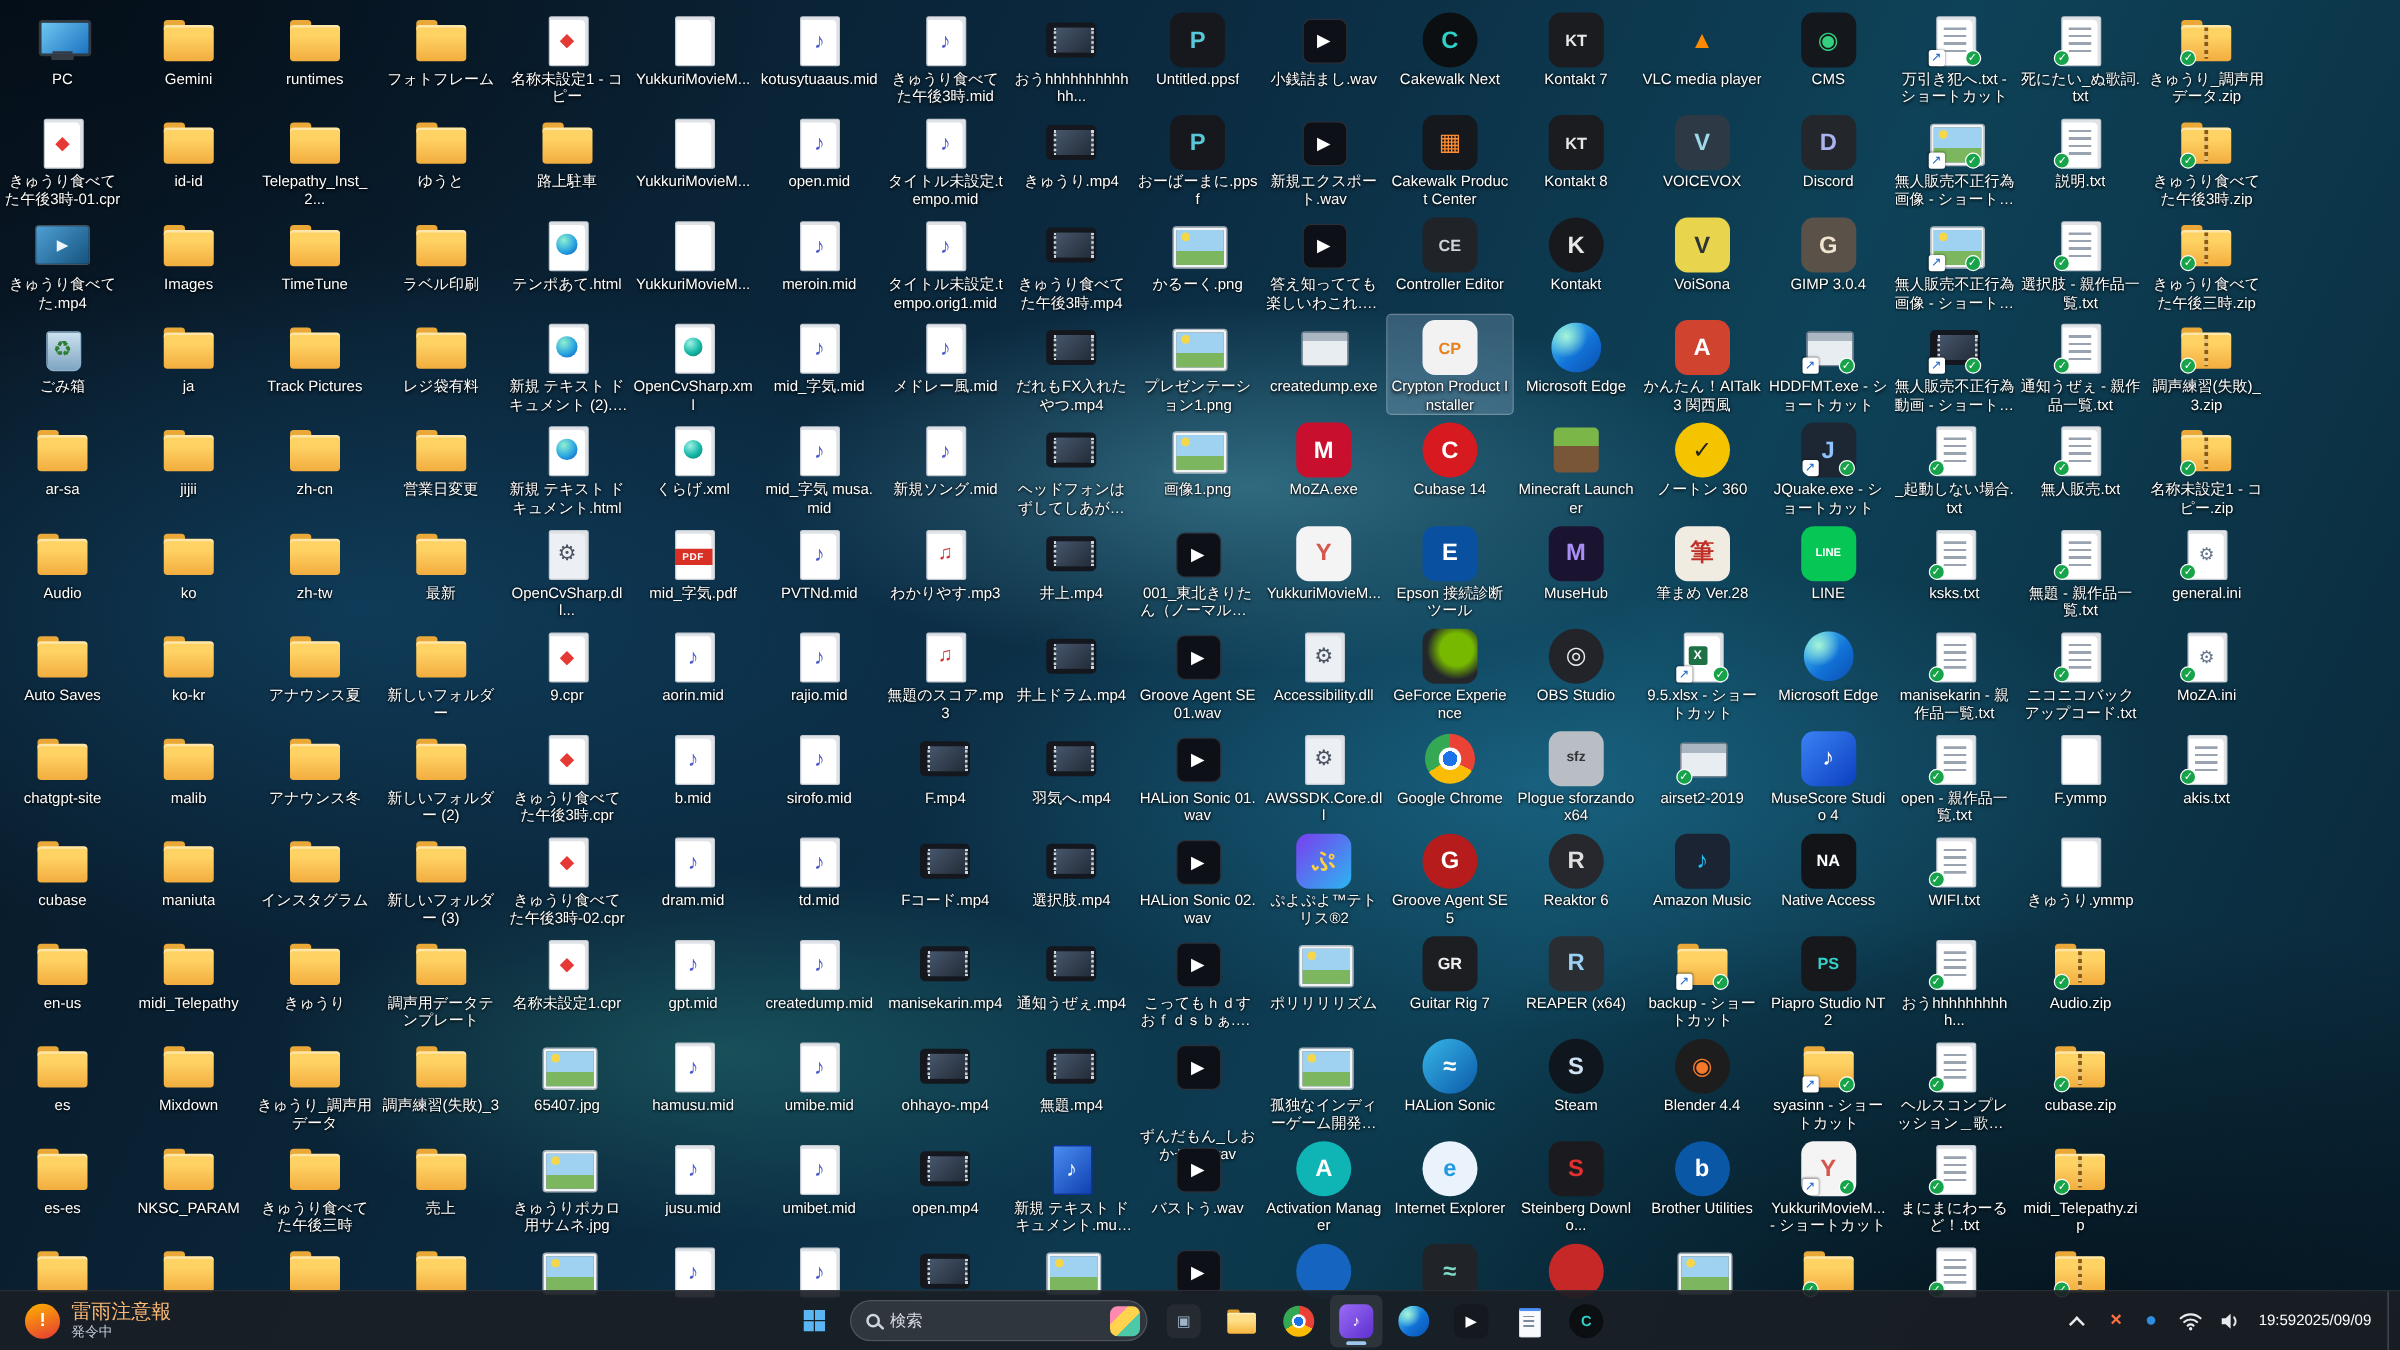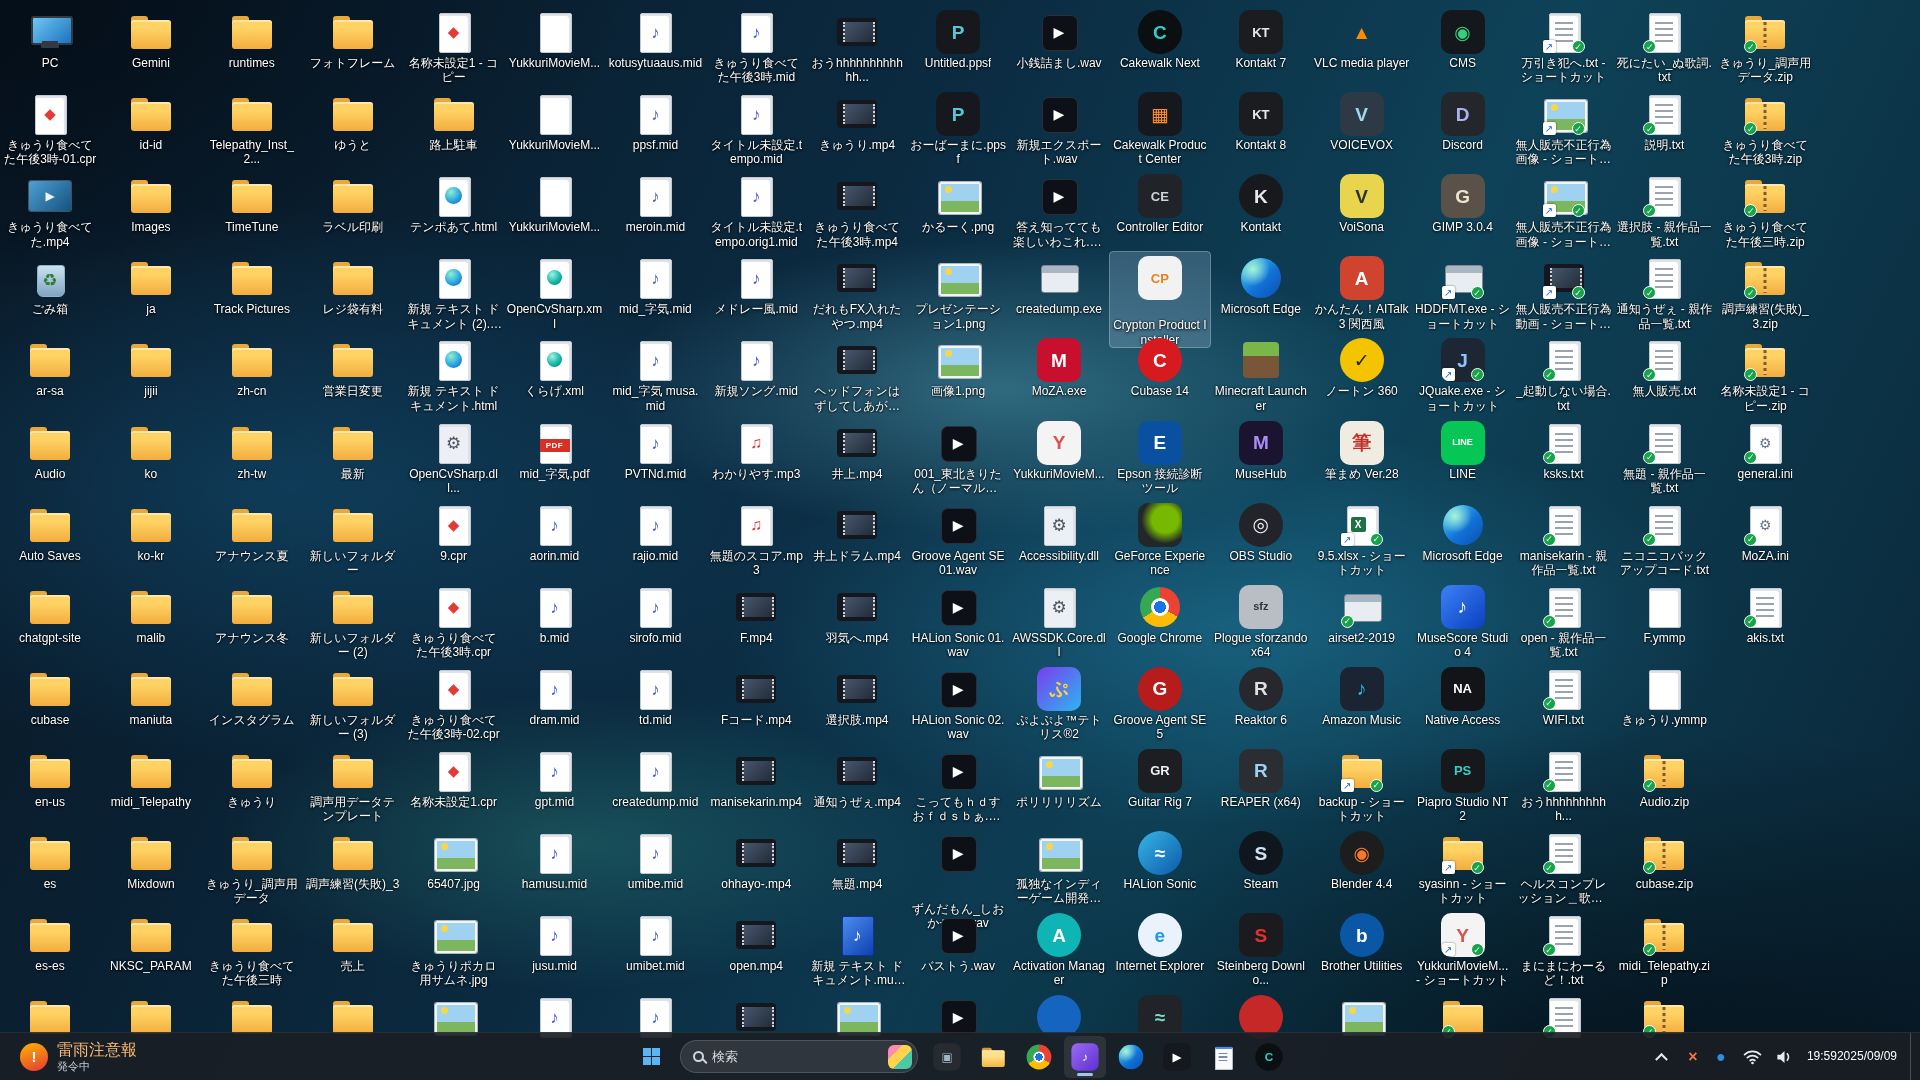--- a/index.html
+++ b/index.html
@@ -244,21 +244,21 @@
       <div class="di" title="路上駐車" style="left: 403.6px; top: 88.1px;">
         <span class="ic k-folder"></span>
         <span class="lbl">路上駐車</span>
       </div>
       <div class="di" title="YukkuriMovieM..." style="left: 504.5px; top: 88.1px;">
         <span class="ic k-doc"></span>
         <span class="lbl">YukkuriMovieM...</span>
       </div>
       <div class="di" title="mero.mid" style="left: 605.4px; top: 88.1px;">
         <span class="ic k-mid"></span>
-        <span class="lbl">ppsf.mid</span>
+        <span class="lbl">open.mid</span>
       </div>
       <div class="di" title="タイトル未設定.tempo.mid" style="left: 706.3px; top: 88.1px;">
         <span class="ic k-mid"></span>
         <span class="lbl">タイトル未設定.tempo.mid</span>
       </div>
       <div class="di" title="きゅうり.mp4" style="left: 807.2px; top: 88.1px;">
         <span class="ic k-film"></span>
         <span class="lbl">きゅうり.mp4</span>
       </div>
       <div class="di" title="おーばーまに.ppsf" style="left: 908.1px; top: 88.1px;">
@@ -440,21 +440,21 @@
         <span class="lbl">だれもFX入れたやつ.mp4</span>
       </div>
       <div class="di" title="プレゼンテーション1.png" style="left: 908.1px; top: 252.3px;">
         <span class="ic k-img"></span>
         <span class="lbl">プレゼンテーション1.png</span>
       </div>
       <div class="di" title="createdump.exe" style="left: 1009px; top: 252.3px;">
         <span class="ic k-exe"></span>
         <span class="lbl">createdump.exe</span>
       </div>
-      <div class="di sel" title="Crypton Product Installer" style="left: 1109.9px; top: 252.3px; gap: 16px;">
+      <div class="di sel" title="Crypton Product Installer" style="left: 1109.9px; top: 252.3px;">
         <span class="ic k-app" style="background: rgb(242, 242, 242);">
           <span class="g" style="font-size: 13px; color: rgb(232, 130, 30);">CP</span>
         </span>
         <span class="lbl">Crypton Product Installer</span>
       </div>
       <div class="di" title="Microsoft Edge" style="left: 1210.8px; top: 252.3px;">
         <span class="ic k-edge"></span>
         <span class="lbl">Microsoft Edge</span>
       </div>
       <div class="di" title="かんたん！AITalk 3 関西風" style="left: 1311.7px; top: 252.3px;">

